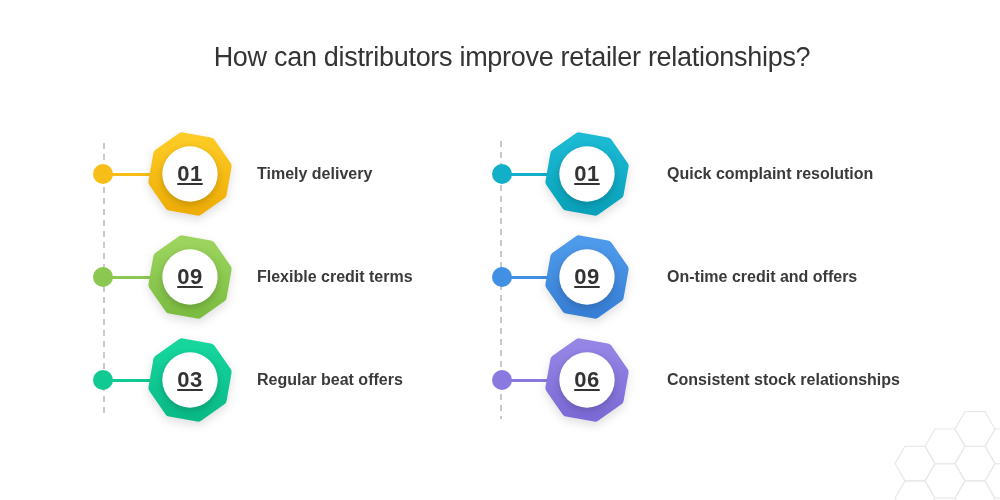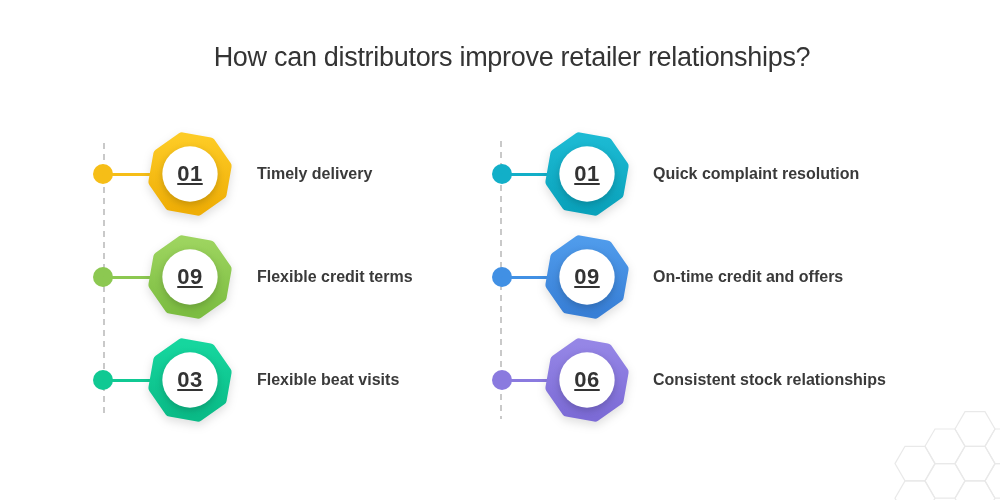--- a/index.html
+++ b/index.html
@@ -35,21 +35,21 @@
   .stepnum{
     position:absolute;left:0;top:0;width:84px;height:84px;
     display:flex;align-items:center;justify-content:center;
     font-size:22px;font-weight:bold;color:#333333;letter-spacing:0.5px;text-decoration:underline;
   }
   .steplabel{
     position:absolute;top:0;height:84px;display:flex;align-items:center;
     font-size:16px;font-weight:bold;color:#3a3a3a;white-space:nowrap;
   }
   .item.col-left  .steplabel{left:164px;}
-  .item.col-right .steplabel{left:161px;}
+  .item.col-right .steplabel{left:175px;}
   
   .item.r1{top:132px;} .item.r2{top:235px;} .item.r3{top:338px;}
   .item.col-left{left:93px;}  .item.col-right{left:492px;}
   .hexdecor{position:absolute;left:860px;top:395px;width:140px;height:105px;}
 </style>
 </head>
 <body style="background: rgb(255, 255, 255);">
 
 <div class="canvas">
 
@@ -105,21 +105,21 @@
             <linearGradient id="g2" x1="0" y1="0" x2="0" y2="1">
           <stop offset="0" stop-color="#16D69E"></stop>
               <stop offset="1" stop-color="#0ABB87"></stop>
         </linearGradient>
           </defs>
         <polygon class="oct" fill="url(#g2)" stroke="url(#g2)" stroke-width="11" points="32.9,21 8.4,38.1 -21,32.9 -38.1,8.4 -32.9,-21 -8.4,-38.1 21,-32.9 38.1,-8.4"></polygon>
         <circle class="inner-circle" cx="0" cy="0" r="29"></circle>
       </svg>
       <span class="stepnum">03</span>
     </div>
-    <span class="steplabel">Flexible beat visits</span>
+    <span class="steplabel">Regular beat offers</span>
   </div>
 
   <div class="item col-right r1">
     <div class="dot" style="background: rgb(18, 175, 200);"></div>
     <div class="connector" style="background: rgb(18, 175, 200);"></div>
     <div class="octwrap">
       <svg width="84" height="84" viewBox="-44 -44 88 88">
         <defs>
             <linearGradient id="g3" x1="0" y1="0" x2="0" y2="1">
           <stop offset="0" stop-color="#1CBAD3"></stop>

